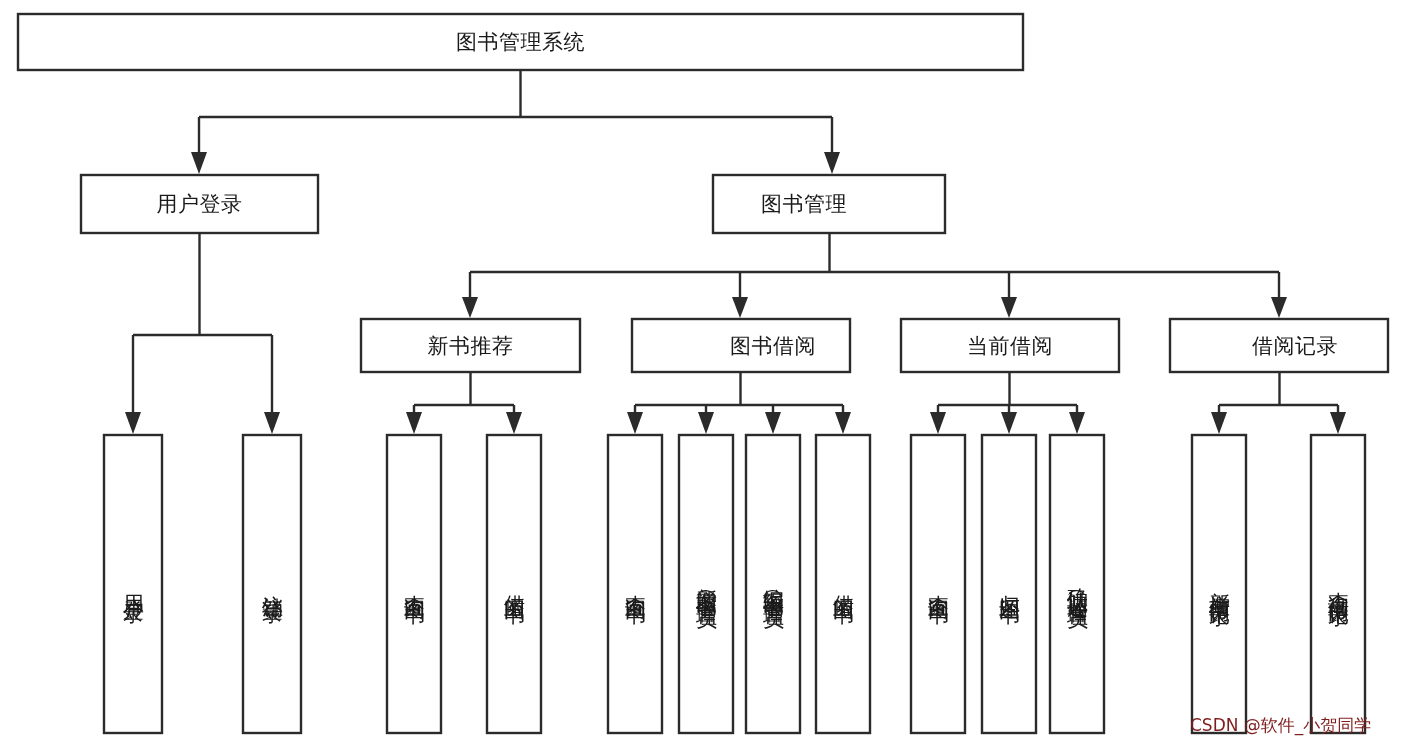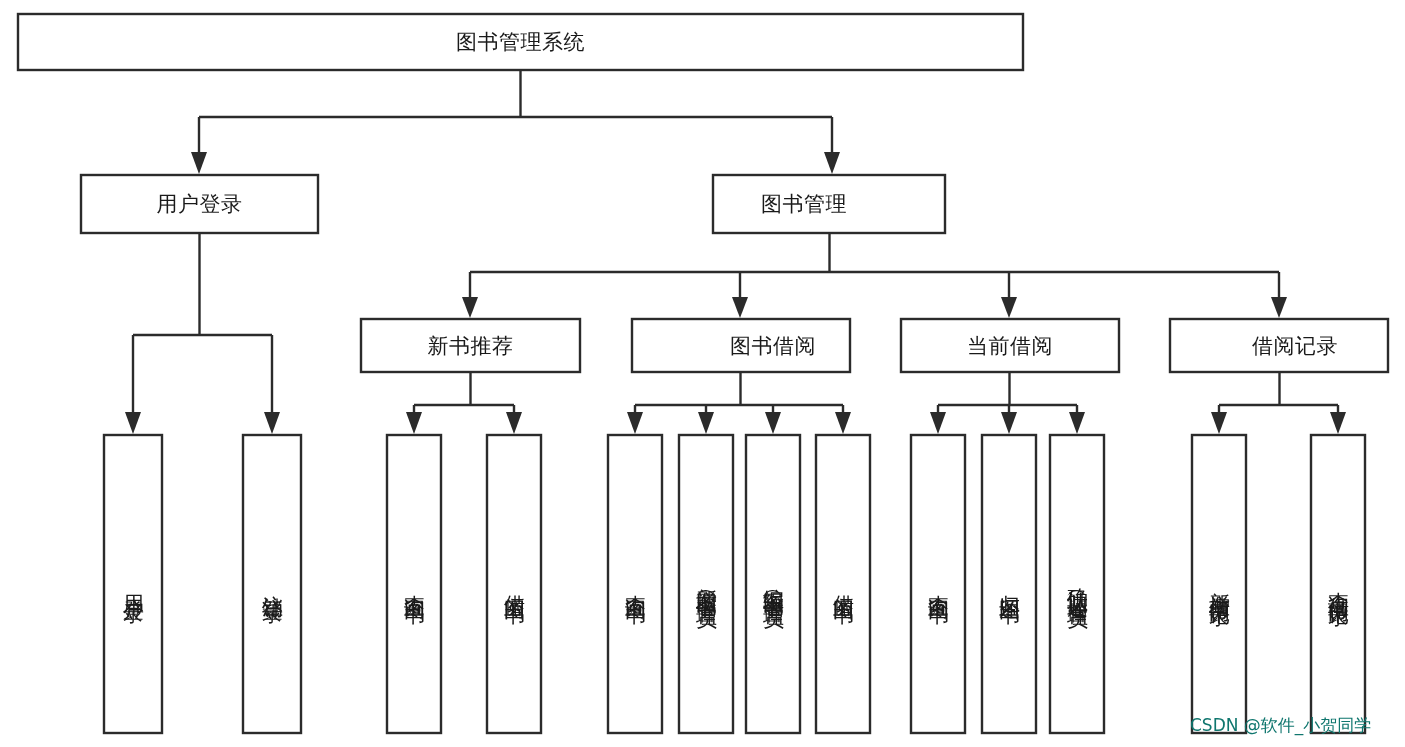--- a/index.html
+++ b/index.html
@@ -73,21 +73,21 @@
     line-height: 1;
     letter-spacing: 3px;
     white-space: nowrap;
     pointer-events: none;
   }
   .watermark {
     position: absolute;
     left: 1190px;
     top: 714px;
     font-size: 17px;
-    color: #0f766e;
+    color: #7f1d1d;
     font-family: "DejaVu Sans", "Liberation Sans", sans-serif;
     white-space: nowrap;
     pointer-events: none;
   }
 </style>
 </head>
 <body>
 
 <div id="diagram-root">
 

